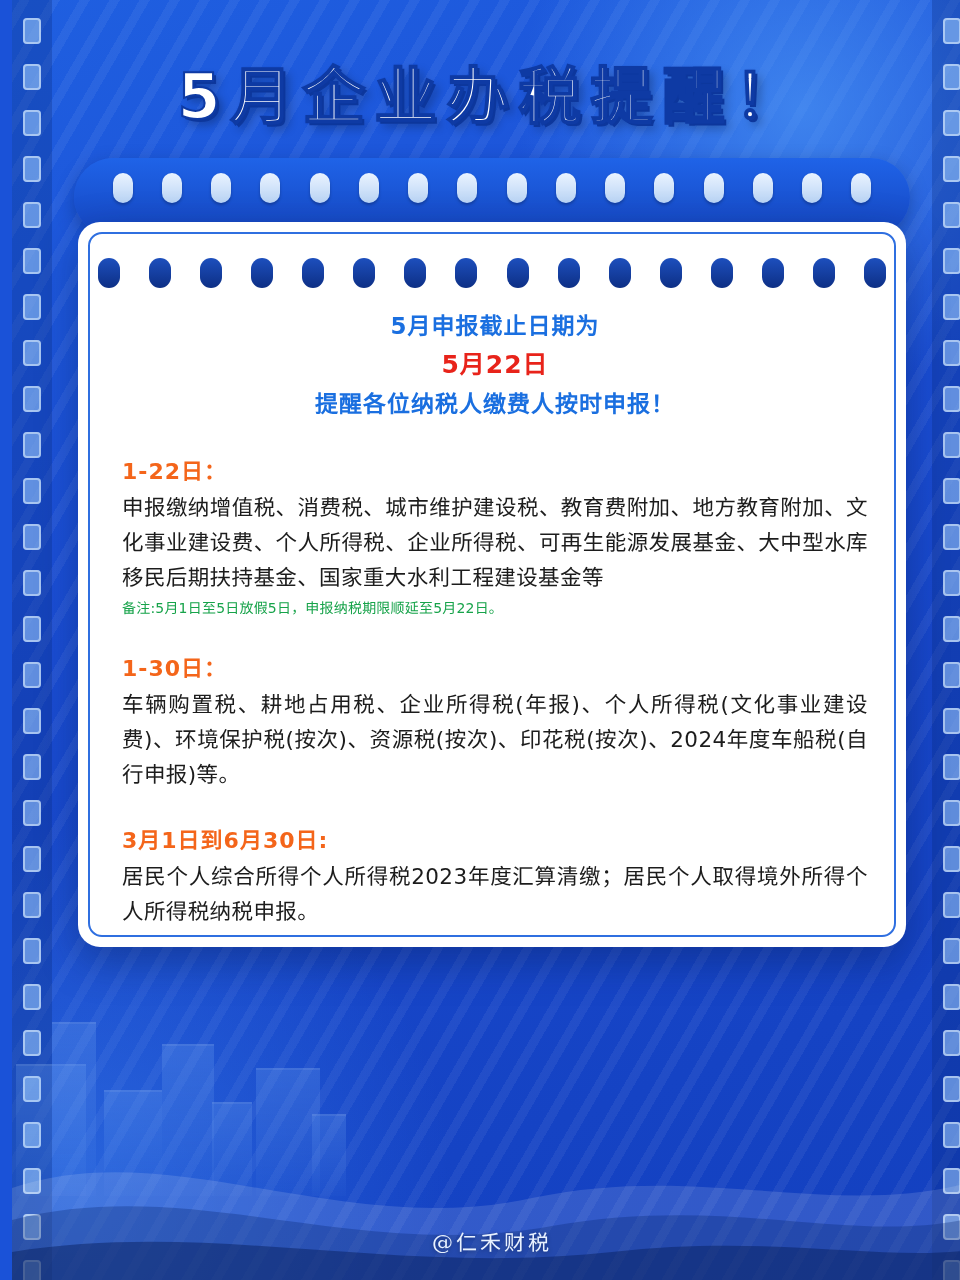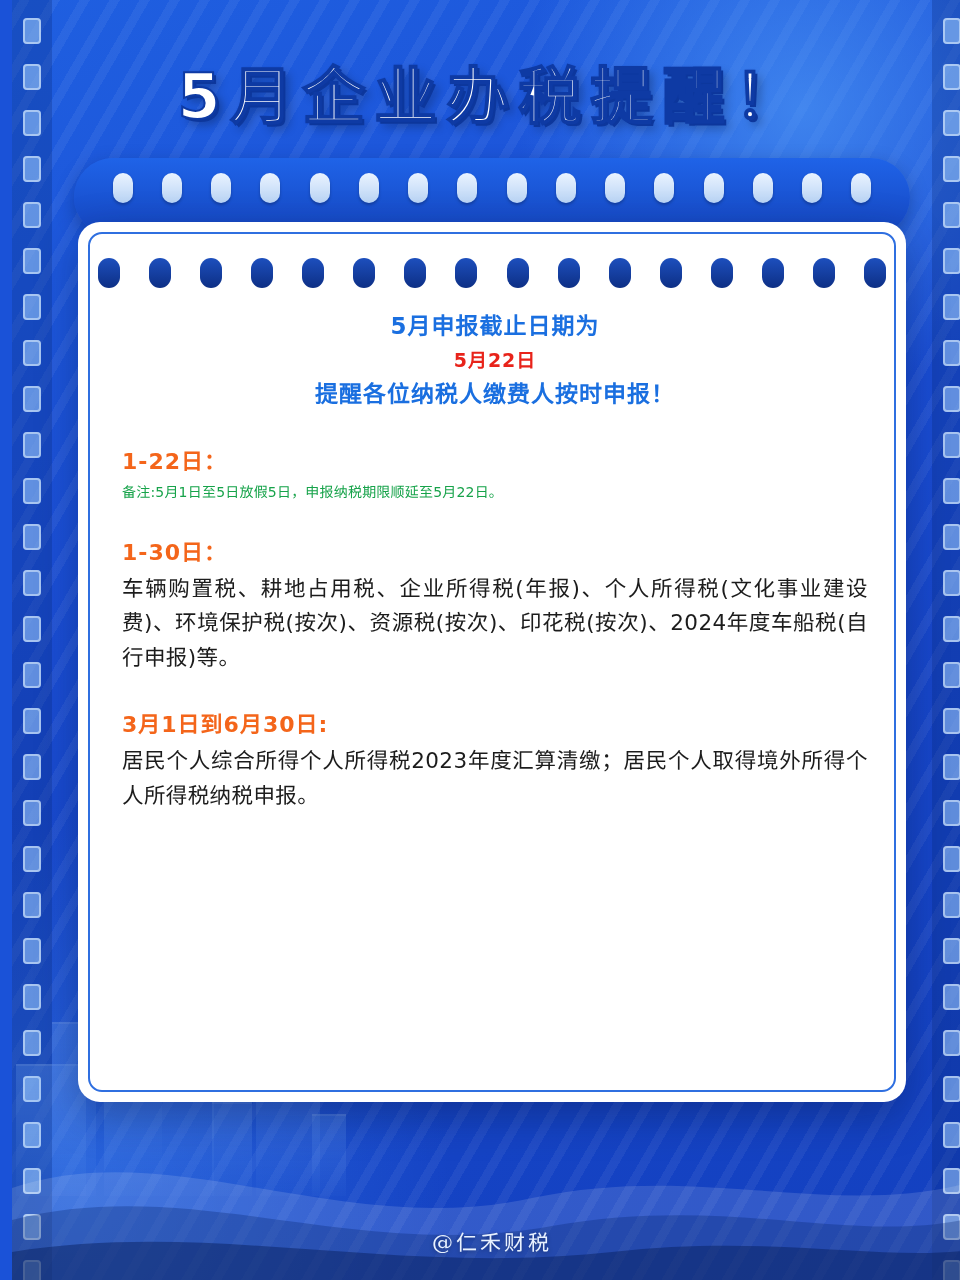--- a/index.html
+++ b/index.html
@@ -145,21 +145,21 @@
     background: linear-gradient(180deg,#eaf3ff 0%, #b9d4f5 100%);
     box-shadow: 0 2px 3px rgba(0,0,0,0.25);
   }
 
   
   .card {
     position: absolute;
     top: 222px;
     left: 66px;
     width: 828px;
-    height: 880px;
+    height: 725px;
     background: #ffffff;
     border-radius: 22px;
     box-shadow: 0 14px 40px rgba(5,22,70,0.35);
     overflow: hidden;
   }
   .card-inner {
     position: absolute;
     inset: 10px;
     border: 2px solid #2f6fe0;
     border-radius: 14px;
@@ -195,21 +195,21 @@
   .lead {
     text-align: center;
     line-height: 1.62;
     font-size: 23px;
     font-weight: 700;
     color: #1a6fe0;
     letter-spacing: 1px;
   }
   .lead .red {
     color: #e8231a;
-    font-size: 19px;
+    font-size: 25px;
   }
   .block { margin-top: 30px; }
   .block:first-of-type { margin-top: 34px; }
   .blk-head {
     color: #f4651a;
     font-size: 22px;
     font-weight: 700;
     letter-spacing: 1px;
     margin-bottom: 6px;
   }
@@ -357,20 +357,21 @@
     <div class="content">
 
       <div class="lead">
         <div>5月申报截止日期为</div>
         <div class="red">5月22日</div>
         <div>提醒各位纳税人缴费人按时申报！</div>
       </div>
 
       <div class="block">
         <div class="blk-head">1-22日：</div>
+        <div class="blk-body">申报缴纳增值税、消费税、城市维护建设税、教育费附加、地方教育附加、文化事业建设费、个人所得税、企业所得税、可再生能源发展基金、大中型水库移民后期扶持基金、国家重大水利工程建设基金等</div>
         <div class="note">备注:5月1日至5日放假5日，申报纳税期限顺延至5月22日。</div>
       </div>
 
       <div class="block">
         <div class="blk-head">1-30日：</div>
         <div class="blk-body">车辆购置税、耕地占用税、企业所得税(年报)、个人所得税(文化事业建设费)、环境保护税(按次)、资源税(按次)、印花税(按次)、2024年度车船税(自行申报)等。</div>
       </div>
 
 
       <div class="block">

